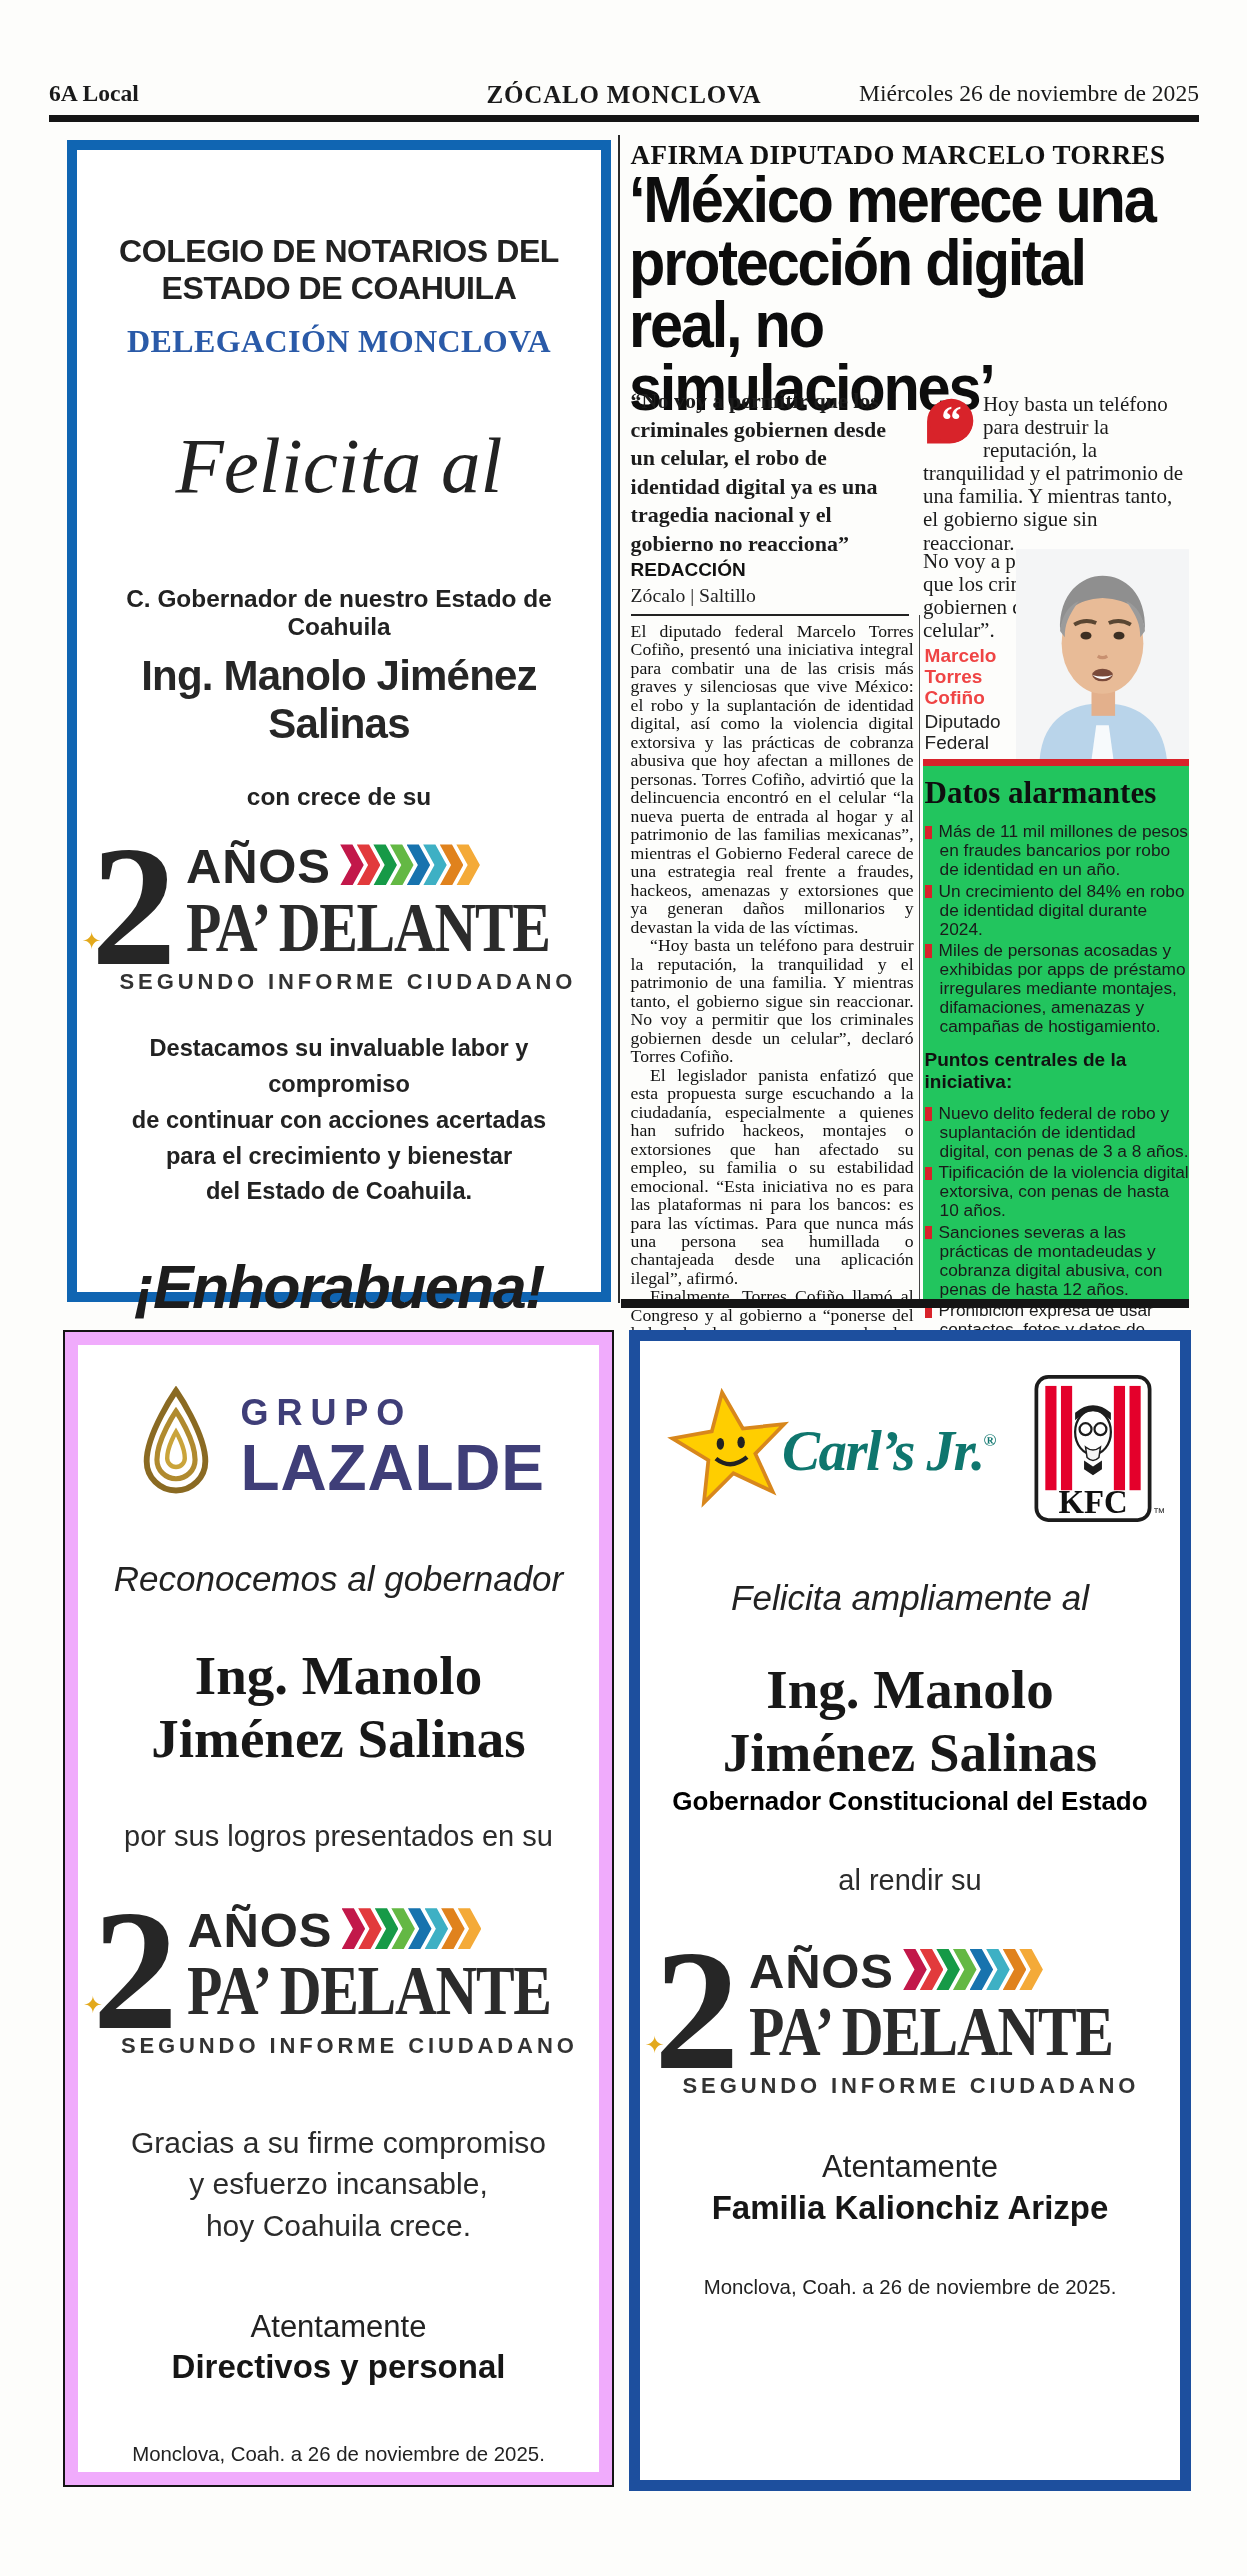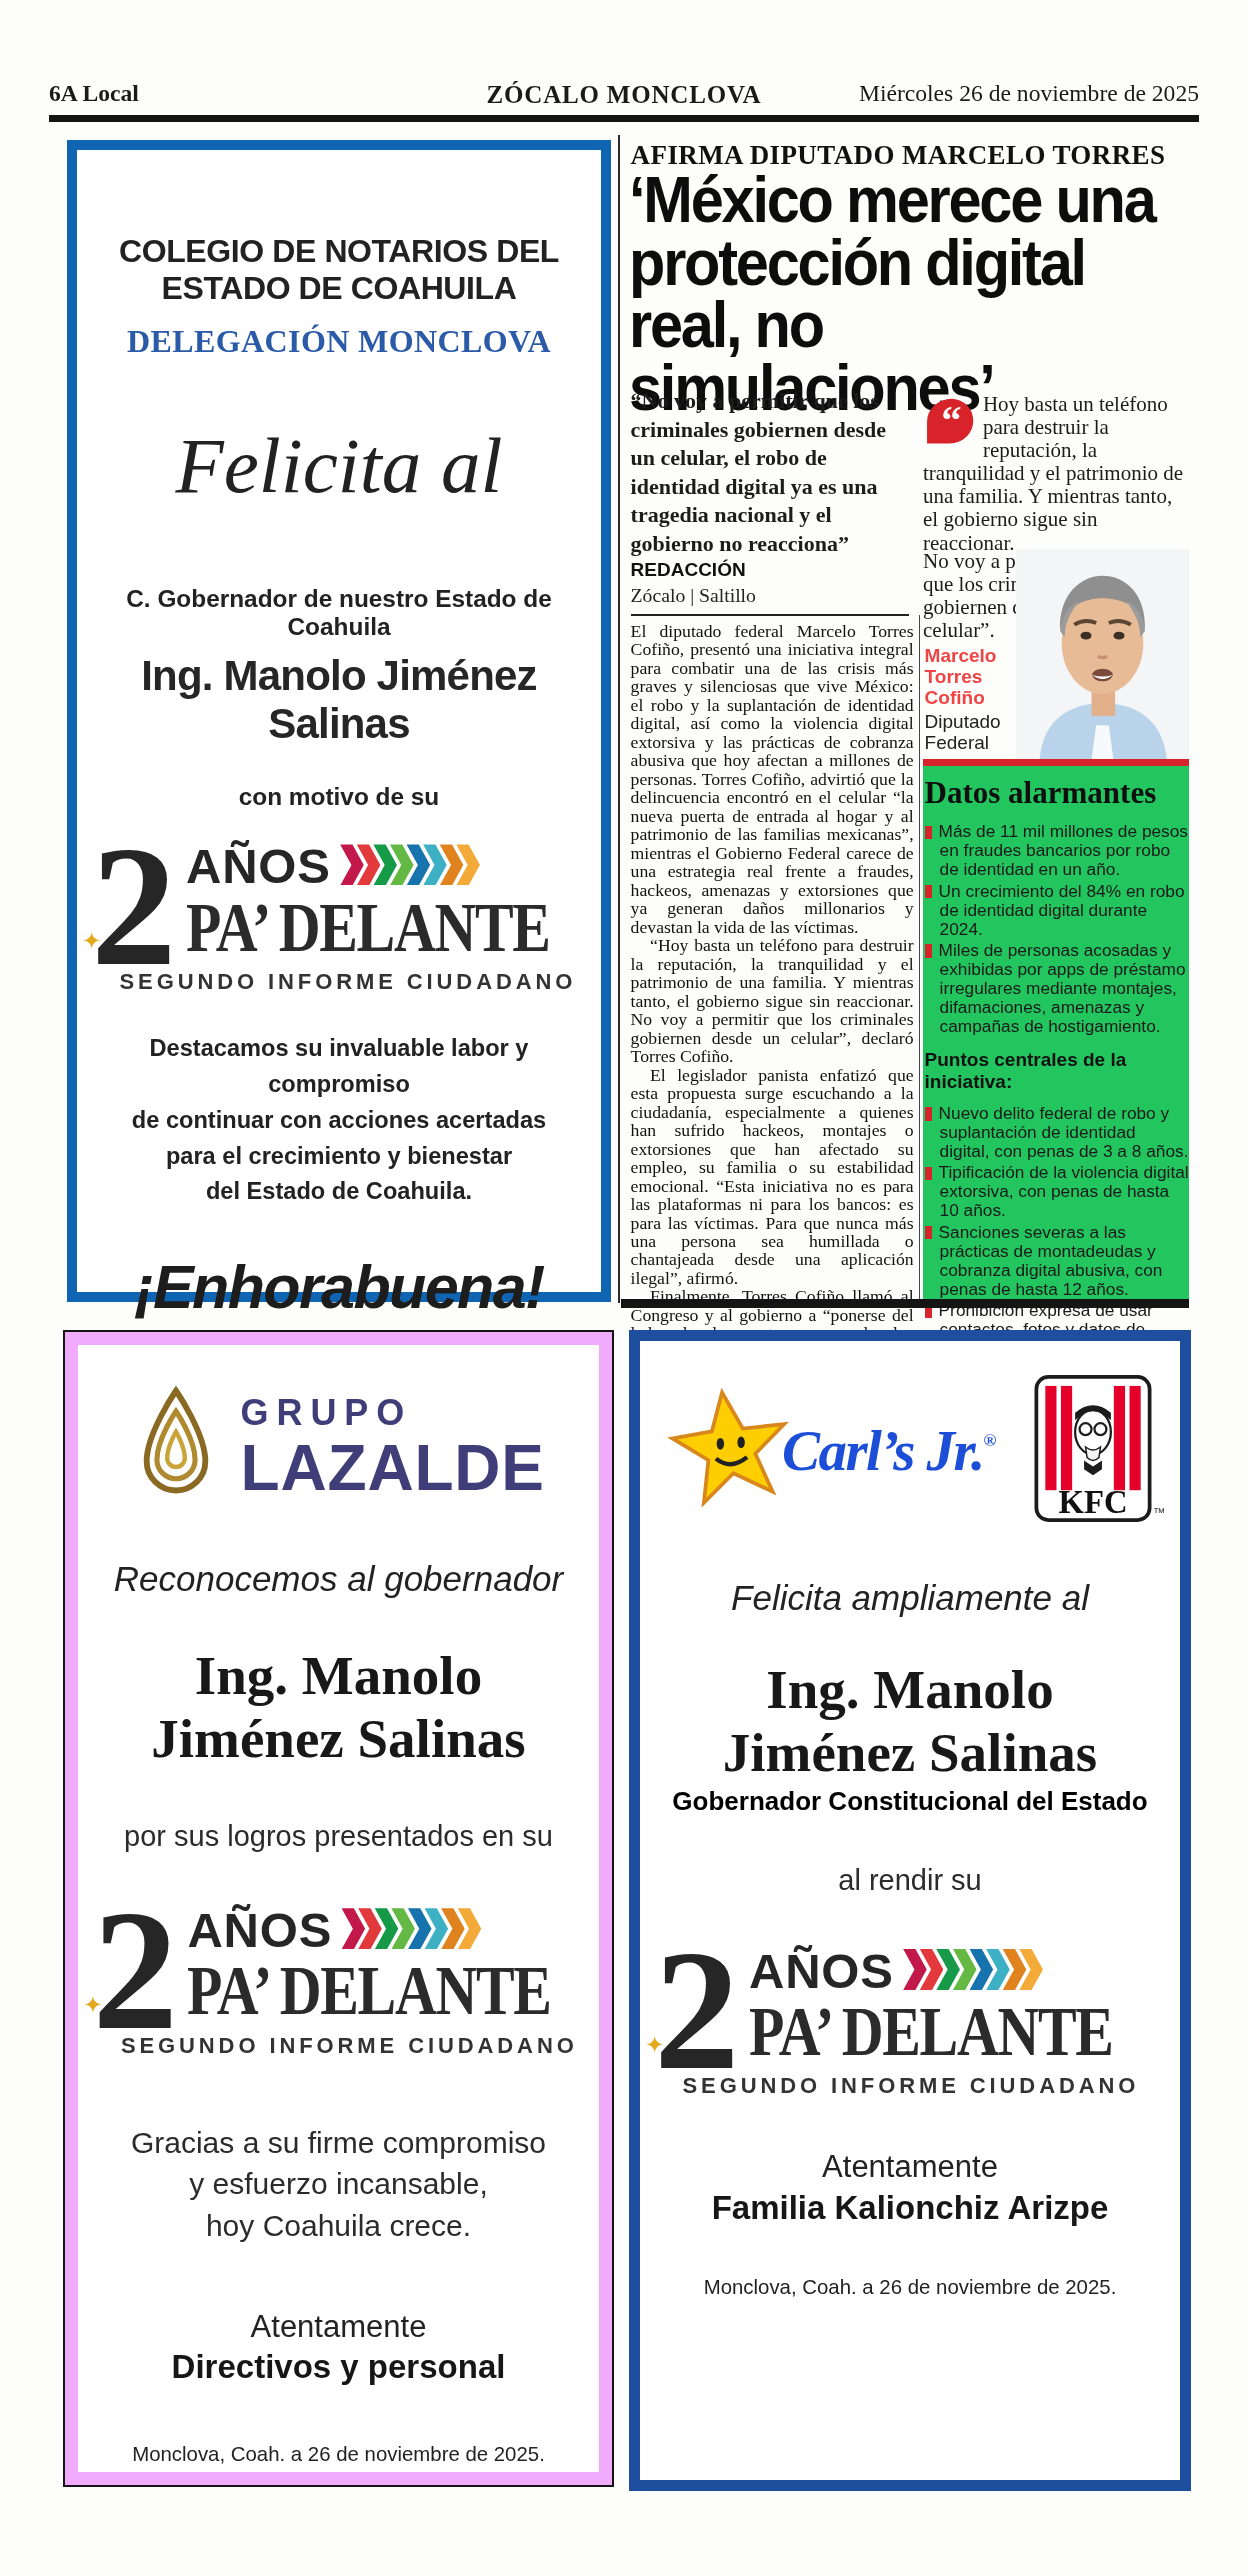--- a/index.html
+++ b/index.html
@@ -99,21 +99,21 @@
   .lz-closing{margin-top:63px;font-size:31px;color:#222;}
   .lz-sign{margin-top:3.1px;font-weight:bold;font-size:33px;color:#161616;}
   .lz-date{margin-top:57px;font-size:20.4px;color:#222;}
 
   
   .ad-carls{position:absolute;left:629px;top:1330px;width:540px;height:1139px;background:#fff;
             border:11px solid #1d4f9e;text-align:center;font-family:"Liberation Sans",sans-serif;}
   .ck-logos{margin-top:33px;display:flex;align-items:center;justify-content:center;gap:38px;}
   .ck-carls{display:flex;align-items:center;}
   .ck-carls-text{font-family:"Liberation Serif",serif;font-weight:bold;font-style:italic;font-size:57px;
-                 letter-spacing:-1.6px;color:#1d4ed8;margin-left:-11px;}
+                 letter-spacing:-1.6px;color:#0f766e;margin-left:-11px;}
   .ck-reg{font-size:17.3px;vertical-align:23.6px;}
   .ck-kfc{position:relative;}
   .ck-tm{position:absolute;right:-12.6px;bottom:6.3px;font-size:12.6px;color:#333;}
   .ck-intro{margin-top:52px;font-style:italic;font-size:35px;color:#222;}
   .ck-name{margin-top:41px;font-family:"Liberation Serif",serif;font-weight:bold;font-size:55px;line-height:1.14;color:#181818;}
   .ck-role{margin-top:2px;font-weight:bold;font-size:26px;color:#000000;}
   .ck-occ{margin-top:47px;font-size:29px;color:#2b2b2b;}
   .ck-logo2{margin-top:46px;}
   .ck-body{margin-top:52px;font-size:29px;line-height:1.38;color:#2b2b2b;}
   .ck-closing{margin-top:50px;font-size:31px;color:#222;}
@@ -134,21 +134,21 @@
 
   <div class="ad-notarios">
     <div class="no-org">
       <div>COLEGIO DE NOTARIOS DEL</div>
       <div>ESTADO DE COAHUILA</div>
     </div>
     <div class="no-deleg">DELEGACIÓN MONCLOVA</div>
     <div class="no-script">Felicita al</div>
     <div class="no-honor">C. Gobernador de nuestro Estado de Coahuila</div>
     <div class="no-name">Ing. Manolo Jiménez Salinas</div>
-    <div class="no-occ">con motivo de su</div>
+    <div class="no-occ">con crece de su</div>
 
     <div class="no-logo">
       <div class="informe-logo">
         <span class="il-two">2</span>
         <span class="il-star">✦</span>
         <div class="il-row1">
           <span class="il-anos">AÑOS</span>
           <span><span class="chev c1"></span><span class="chev c2"></span><span class="chev c3"></span><span class="chev c4"></span><span class="chev c5"></span><span class="chev c6"></span><span class="chev c7"></span><span class="chev c8"></span></span>
         </div>
         <div class="il-row2">PA’ DELANTE</div>

